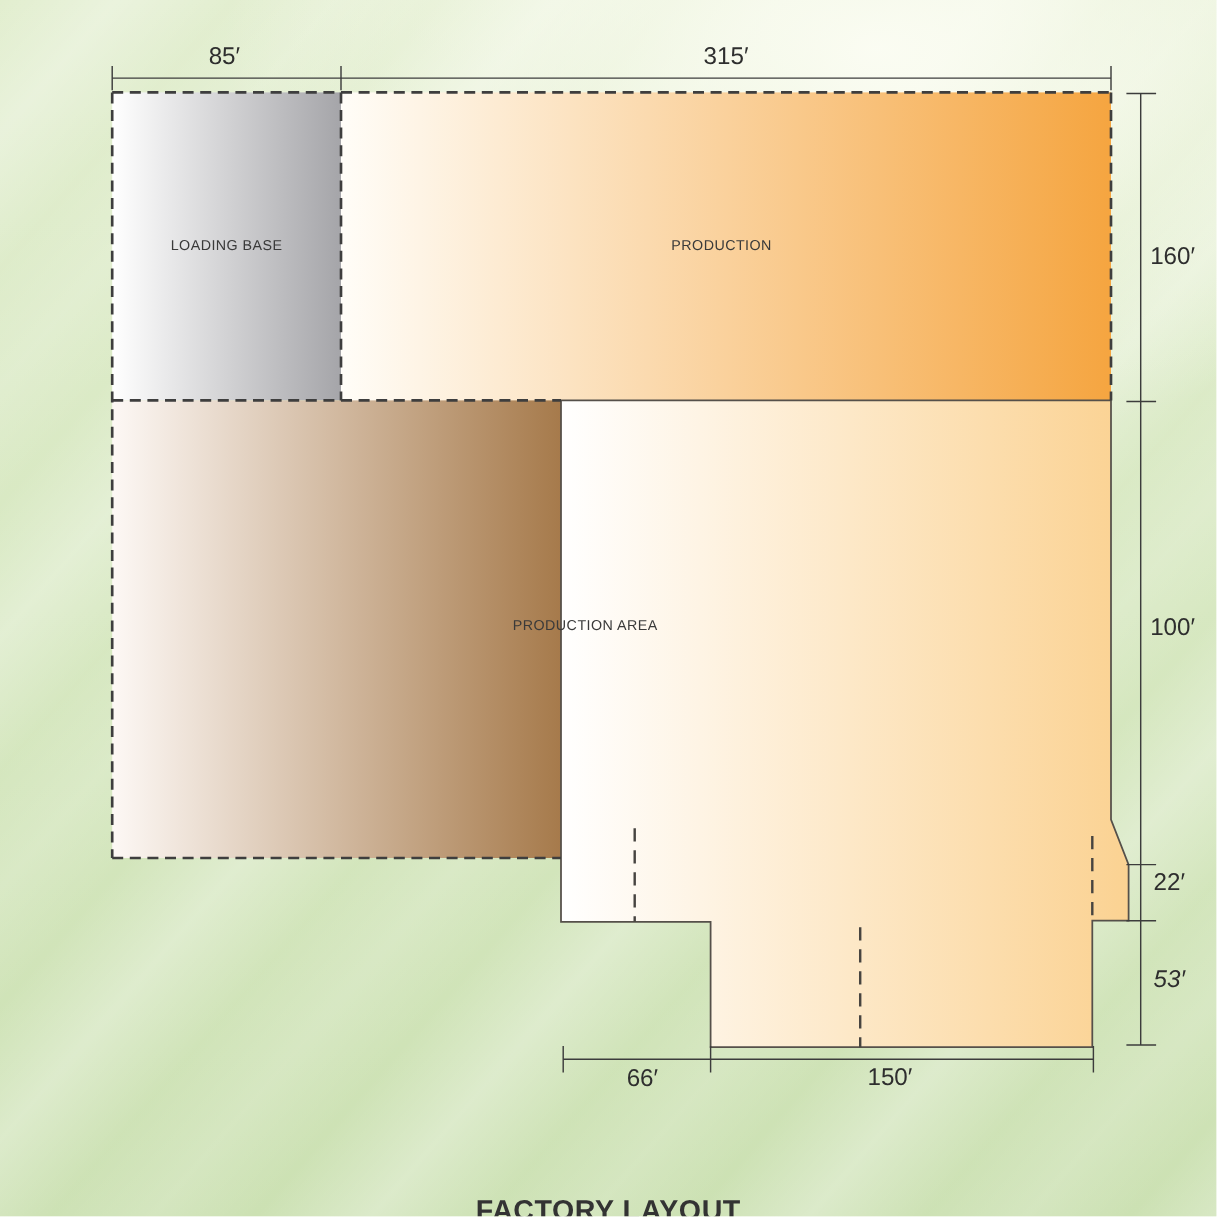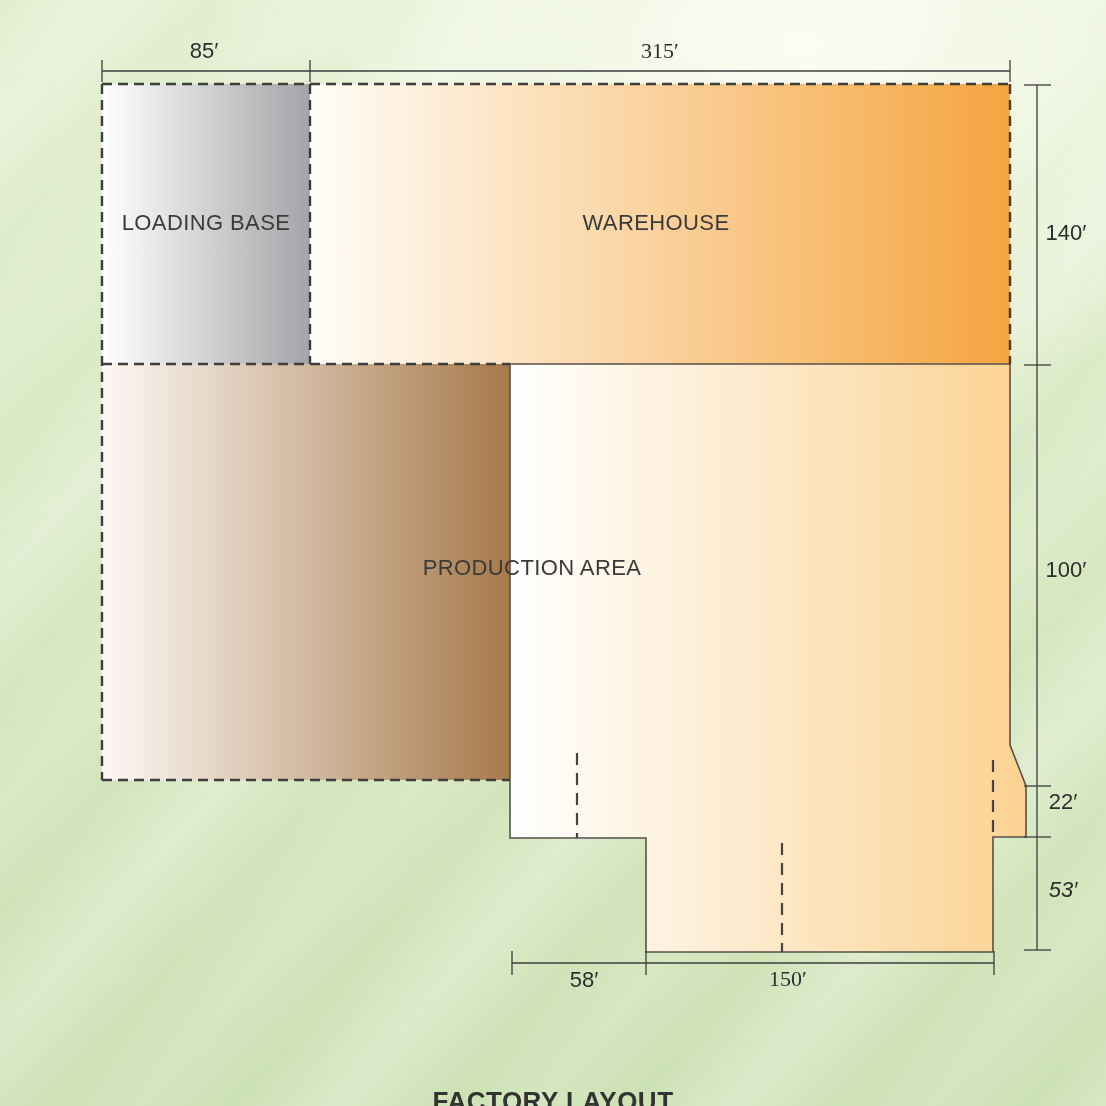--- a/index.html
+++ b/index.html
@@ -23,21 +23,21 @@
 
   svg.plan { position: absolute; left: 0; top: 0; }
 
   .label {
     position: absolute;
     transform: translate(-50%, -50%);
     white-space: nowrap;
     color: #3b3b3b;
   }
   .area-label {
-    font-size: 22px;
+    font-size: 13px;
     letter-spacing: 0.4px;
     color: #3a3a3a;
   }
   .dim-label {
     font-size: 22px;
     color: #2e2e2e;
   }
   .title-label {
     font-size: 26px;
     font-weight: bold;
@@ -105,27 +105,27 @@
       <line x1="1024" y1="950" x2="1051" y2="950"></line>
 
       <line x1="512" y1="963" x2="994" y2="963"></line>
       <line x1="512" y1="951" x2="512" y2="975"></line>
       <line x1="646" y1="951" x2="646" y2="975"></line>
       <line x1="994" y1="951" x2="994" y2="975"></line>
     </g>
   </svg>
 
   <div class="label area-label" style="left:206px; top:223px;">LOADING BASE</div>
-  <div class="label area-label" style="left:656px; top:223px;">WAREHOUSE</div>
+  <div class="label area-label" style="left:656px; top:223px;">PRODUCTION</div>
   <div class="label area-label" style="left:532px; top:568px;">PRODUCTION AREA</div>
 
   <div class="label dim-label" style="left:204px; top:51px;">85′</div>
-  <div class="label dim-label" style="left:660px; top:51px;font-family:Liberation Serif, serif;">315′</div>
-  <div class="label dim-label" style="left:1066px; top:233px;">140′</div>
+  <div class="label dim-label" style="left:660px; top:51px;">315′</div>
+  <div class="label dim-label" style="left:1066px; top:233px;">160′</div>
   <div class="label dim-label" style="left:1066px; top:570px;">100′</div>
   <div class="label dim-label" style="left:1063px; top:802px;">22′</div>
   <div class="label dim-label" style="left:1063px; top:890px;font-style:italic;">53′</div>
-  <div class="label dim-label" style="left:584px; top:980px;">58′</div>
-  <div class="label dim-label" style="left:788px; top:979px;font-family:Liberation Serif, serif;">150′</div>
+  <div class="label dim-label" style="left:584px; top:980px;">66′</div>
+  <div class="label dim-label" style="left:809px; top:979px;">150′</div>
 
   <div class="label title-label" style="left:553px; top:1081px;margin-top:20px;">FACTORY LAYOUT</div>
 
 </div>
 
 </body></html>

